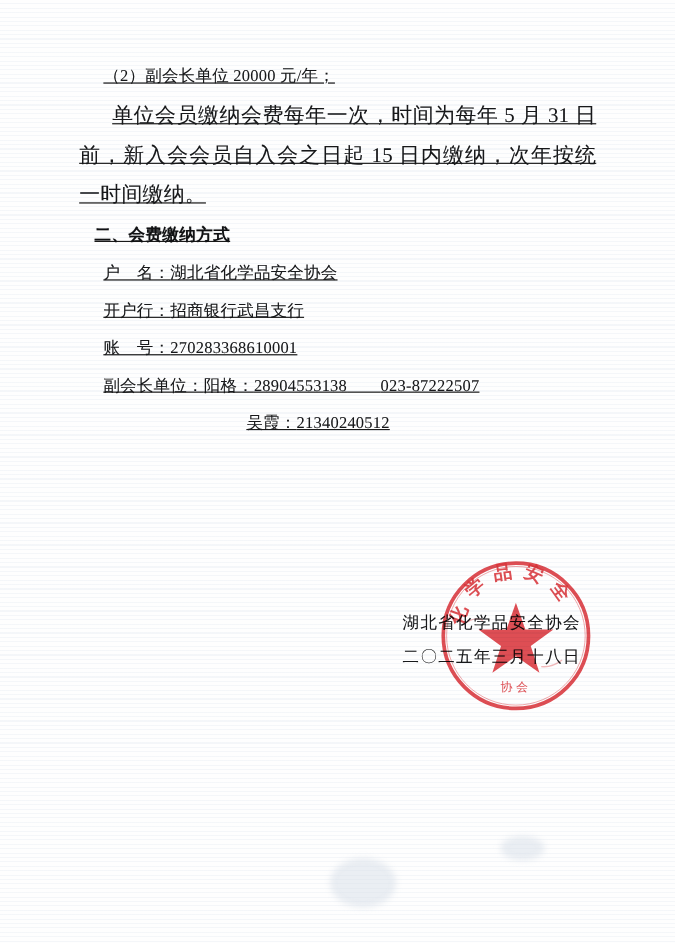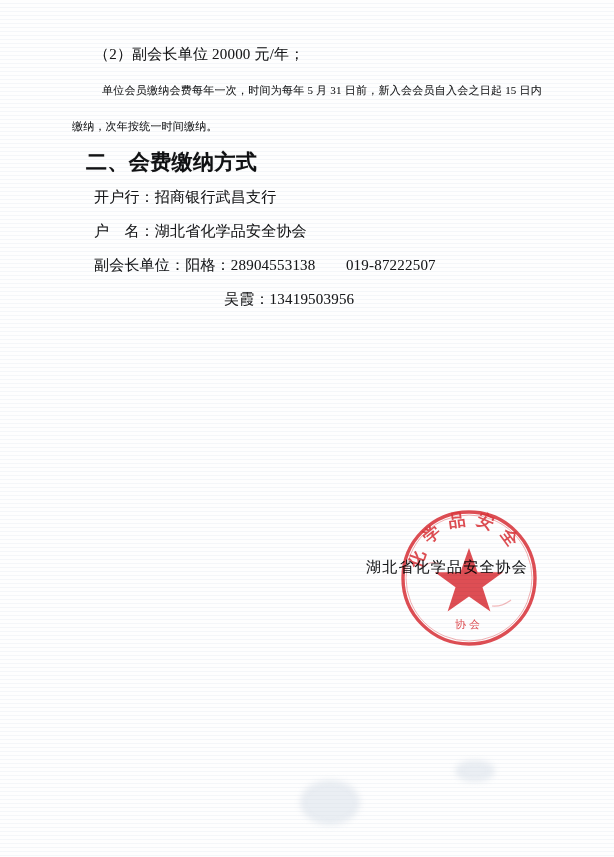--- a/index.html
+++ b/index.html
@@ -30,53 +30,54 @@
         rgba(236,240,245,0.55) 3px,
         rgba(236,240,245,0.55) 4px
       ),
       #fefefe;
     box-sizing: border-box;
   }
 
   #content {
     position: absolute;
     left: 72px;
-    top: 36px;
+    top: 52px;
     width: 470px;
+    text-decoration: underline;
   }
 
   .line {
     font-size: 15px;
     line-height: 36px;
     letter-spacing: 0.2px;
     white-space: pre;
     color: #17181a;
     text-shadow: 0 0 0.6px rgba(0,0,0,0.22);
   }
 
   .item {
     padding-left: 22px;
   }
 
   .para {
-    font-size: 11px;
+    font-size: 19px;
     line-height: 36px;
     letter-spacing: 0.2px;
     text-align: justify;
     text-justify: inter-character;
     text-indent: 30px;
     color: #17181a;
     text-shadow: 0 0 0.6px rgba(0,0,0,0.22);
   }
   .para.lastline-left {
     text-align-last: left;
   }
 
   .heading {
-    font-size: 21px;
+    font-size: 15px;
     line-height: 36px;
     font-weight: bold;
     padding-left: 14px;
     letter-spacing: 0.4px;
     color: #101113;
     text-shadow: 0 0 0.8px rgba(0,0,0,0.35);
   }
 
   .bank {
     padding-left: 22px;
@@ -140,30 +141,32 @@
   <div id="content">
 
     <div class="line item">（2）副会长单位 20000 元/年；</div>
 
     <div class="para lastline-left">单位会员缴纳会费每年一次，时间为每年 5 月 31 日前，新入会会员自入会之日起 15 日内缴纳，次年按统一时间缴纳。</div>
 
     <div class="heading">二、会费缴纳方式</div>
 
 
     <div class="bank">
+      <div class="line"><span>户　名：</span><span>湖北省化学品安全协会</span></div>
       <div class="line"><span>开户行：</span><span>招商银行武昌支行</span></div>
-      <div class="line"><span>户　名：</span><span>湖北省化学品安全协会</span></div>
-      <div class="line"><span>副会长单位：</span><span>阳格：</span><span>28904553138</span><span>　　</span><span>019-87222507</span></div>
-      <div class="line indent-deep"><span>吴霞：</span><span>13419503956</span></div>
+      <div class="line"><span>账　号：</span><span>270283368610001</span></div>
+      <div class="line"><span>副会长单位：</span><span>阳格：</span><span>28904553138</span><span>　　</span><span>023-87222507</span></div>
+      <div class="line indent-deep"><span>吴霞：</span><span>21340240512</span></div>
     </div>
 
   </div>
 
   <div id="sig-block">
     <div class="line">湖北省化学品安全协会</div>
+    <div class="line">二〇二五年三月十八日</div>
   </div>
 
   <div id="seal">
     <svg width="140" height="140" viewBox="0 0 140 140" xmlns="http://www.w3.org/2000/svg">
       <defs>
         <path id="arcpath" d="M 27,86 A 48,48 0 1 1 113,86" fill="none"></path>
       </defs>
 
       <circle cx="70" cy="70" r="66" fill="none" stroke="#d8262c" stroke-width="3.4" class="seal-ink"></circle>
       <circle cx="70" cy="70" r="63" fill="none" stroke="#e0555a" stroke-width="0.9" opacity="0.55"></circle>

